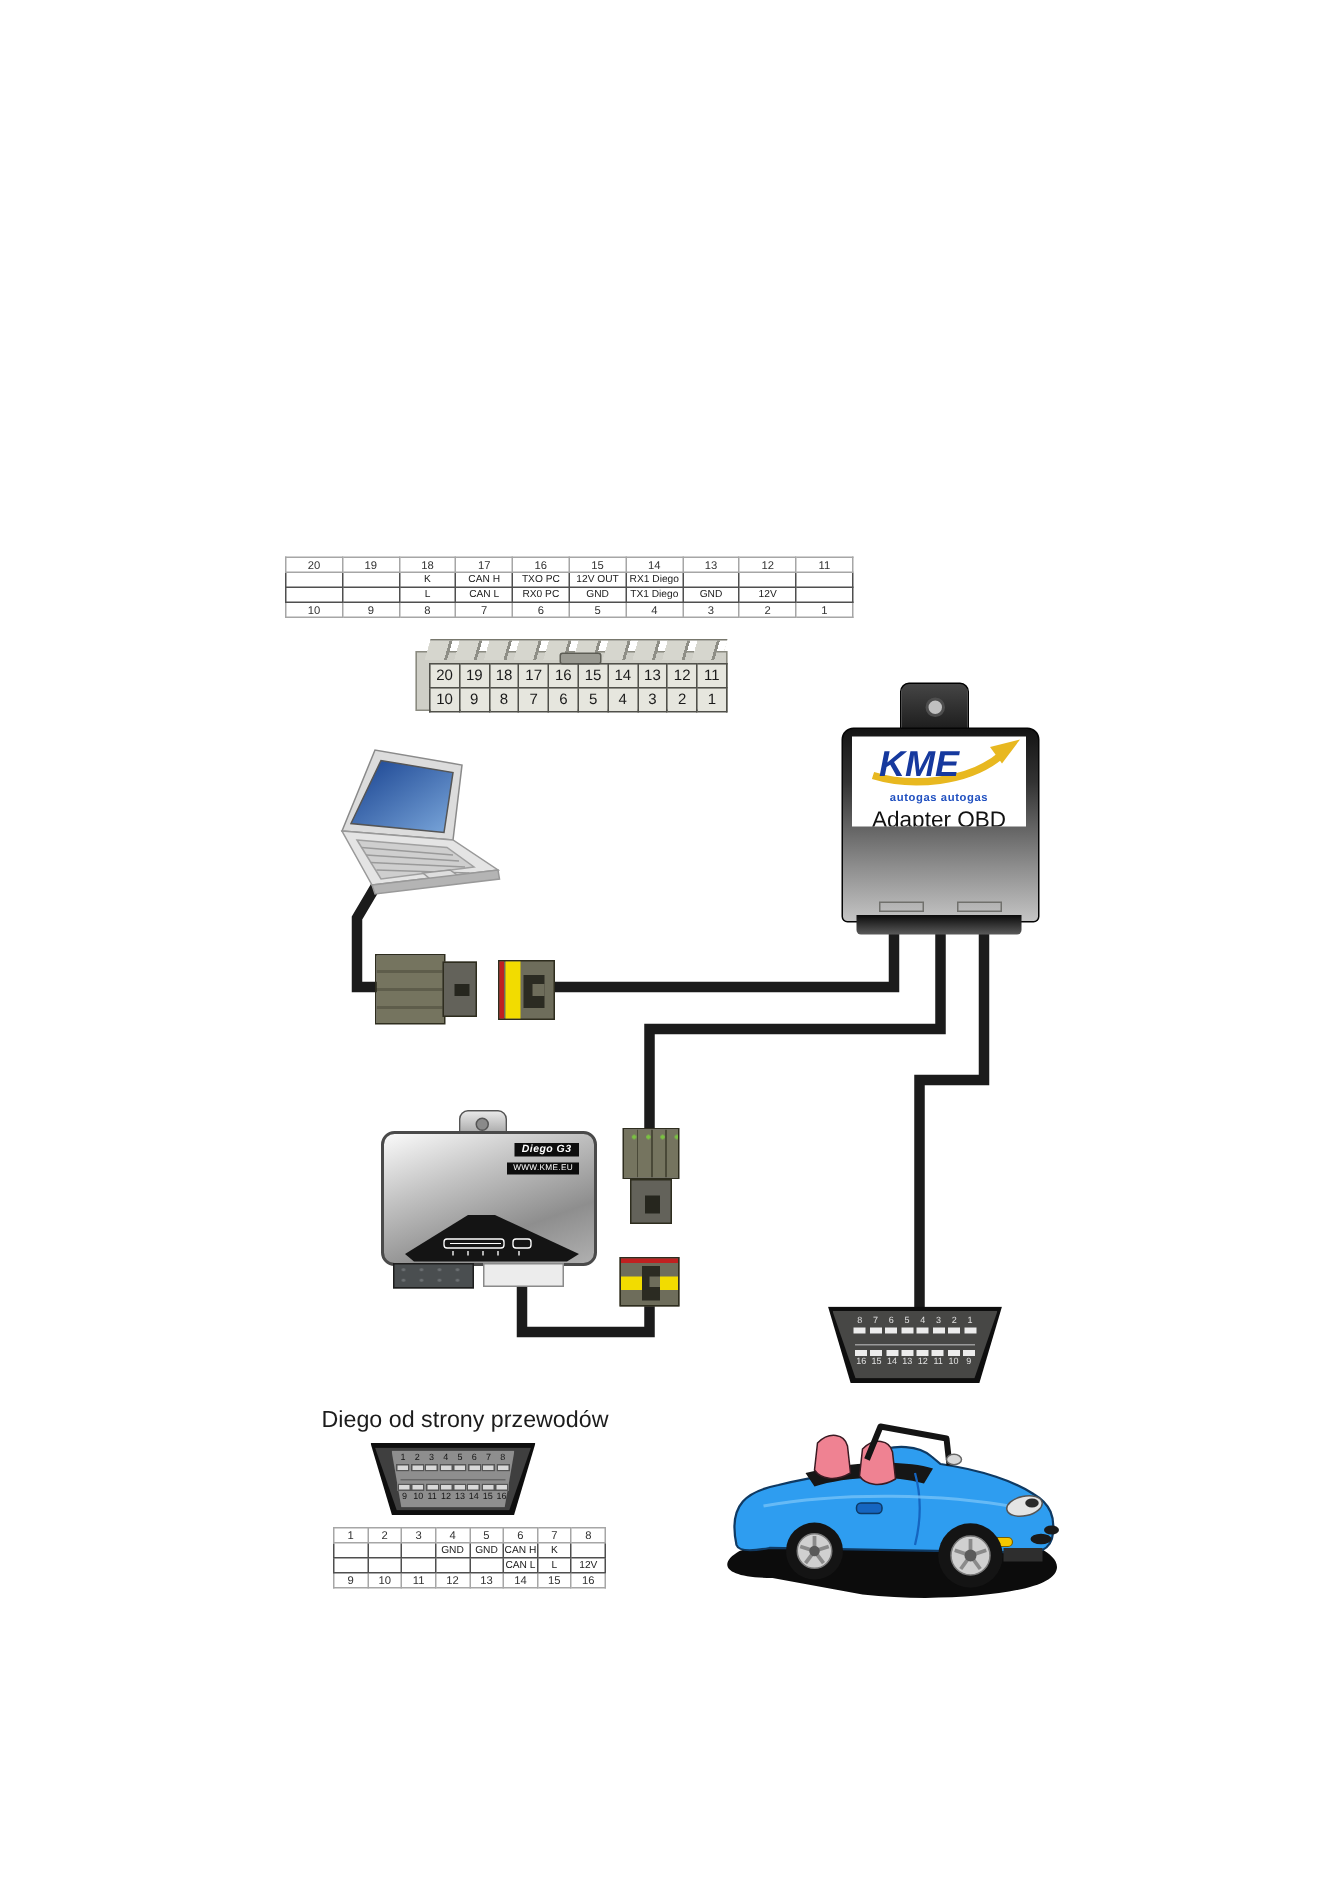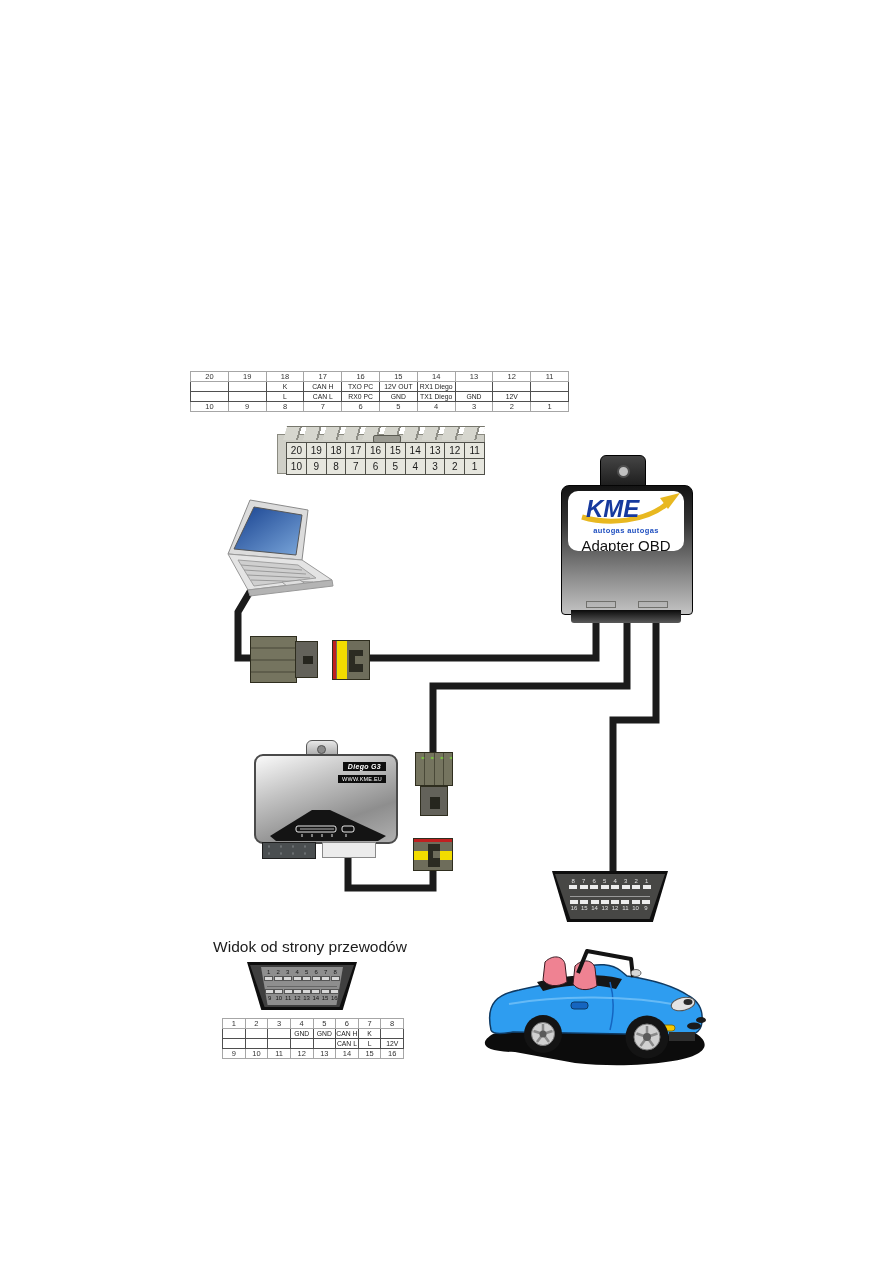--- a/index.html
+++ b/index.html
@@ -31,21 +31,21 @@
   
   #cables{left:0;top:0;width:893px;height:1263px;z-index:1;pointer-events:none;}
   .component{z-index:2;}
   
   #adapter{left:561px;top:455px;width:132px;height:170px;}
   .adapter-tab{position:absolute;left:39px;top:0;width:44px;height:34px;border:1px solid #000;
      background:linear-gradient(180deg,#454545,#181818);border-radius:6px 6px 0 0;}
   .adapter-tab-hole{position:absolute;left:16px;top:9px;width:9px;height:9px;border-radius:50%;background:#c0c0c0;border:2px solid #4e4e4e;}
   .adapter-body{position:absolute;left:0;top:30px;width:130px;height:128px;border:1px solid #050505;border-radius:8px 8px 4px 4px;
      background:linear-gradient(180deg,#141414 0%,#333 28%,#8e8e8e 72%,#c4c4c4 100%);}
-  .adapter-label{position:absolute;left:6px;top:5px;width:116px;height:60px;background:#fff;border-radius:10px;text-align:center;overflow:hidden;}
+  .adapter-label{position:absolute;left:6px;top:5px;width:116px;height:60px;background:#fff;border-radius:0;text-align:center;overflow:hidden;}
   .adapter-tagline{font-size:7.5px;font-weight:bold;color:#2050c0;margin-top:-3px;letter-spacing:.4px;}
   .adapter-name{font-size:15px;color:#111;margin-top:2px;}
   .adapter-slot{position:absolute;width:28px;height:5px;border:1px solid #70706c;top:115px;}
   .adapter-strip{position:absolute;left:10px;top:155px;width:110px;height:13px;border-radius:0 0 3px 3px;
      background:linear-gradient(180deg,#0a0a0a,#5a5a5a);}
   
   .conn{background:#6e6d5b;border:1px solid #2e2d1e;box-sizing:border-box;}
   #conn-left-male{left:250px;top:636px;width:47px;height:47px;
      background:repeating-linear-gradient(180deg,#75745f 0 10px,#5e5d4b 10px 12px);}
   #conn-left-male-nose{left:295px;top:641px;width:23px;height:37px;background:#63625a;}
@@ -310,21 +310,21 @@
         <div class="ocell pin-above">15</div>
         <div class="ocell pin-above">14</div>
         <div class="ocell pin-above">13</div>
         <div class="ocell pin-above">12</div>
         <div class="ocell pin-above">11</div>
         <div class="ocell pin-above">10</div>
         <div class="ocell pin-above">9</div>
       </div>
   </div>
 
-  <div id="title-bottom" class="diagram-title">Widok od strony przewodów</div>
+  <div id="title-bottom" class="diagram-title">Diego od strony przewodów</div>
 
   <div id="obd-socket" class="trap-outer component">
     <div class="trap-shell"></div>
     <div class="trap-inner"></div>
     <div class="socket-panel"></div>
     <div class="obdrow" style="left:17px;top:7px;width:76px;">
         <div class="ocell pin-below">1</div>
         <div class="ocell pin-below">2</div>
         <div class="ocell pin-below">3</div>
         <div class="ocell pin-below">4</div>

